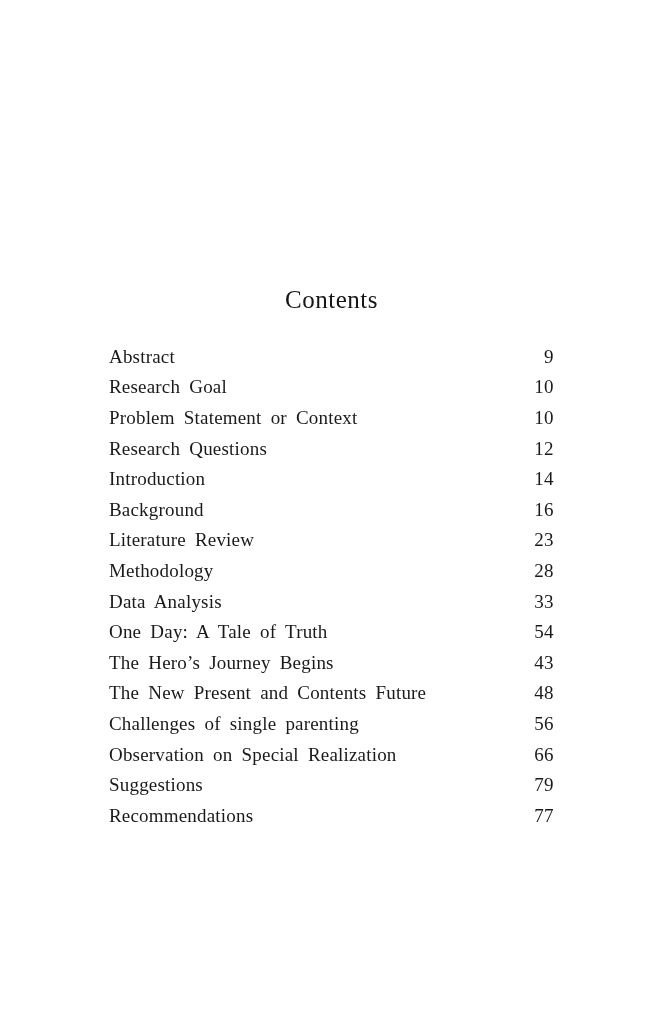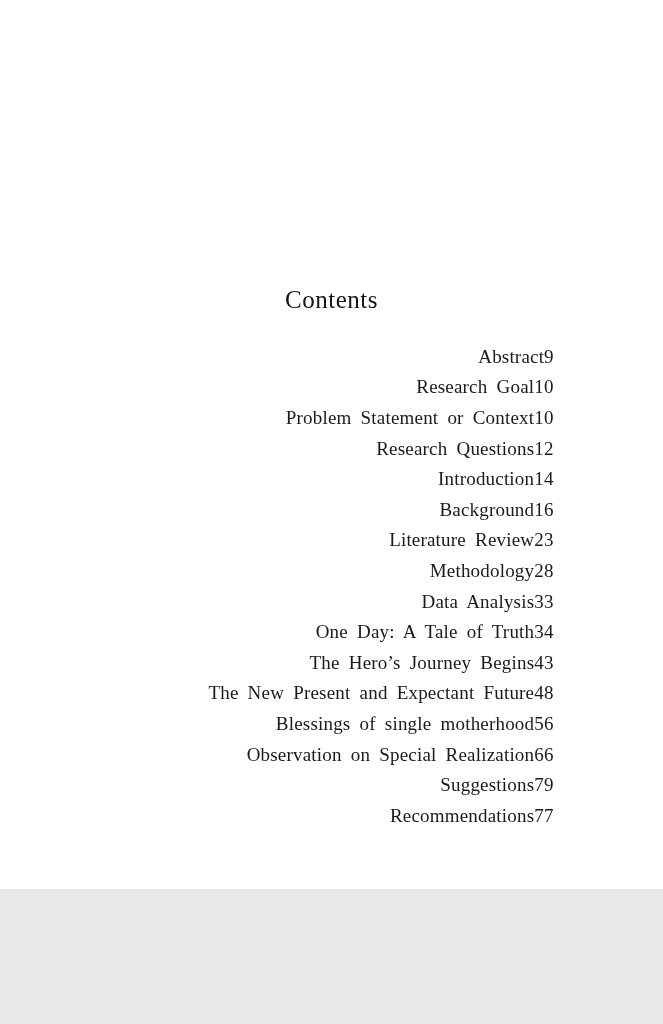--- a/index.html
+++ b/index.html
@@ -3,21 +3,21 @@
 <meta charset="utf-8">
 <style>
   html, body {
     margin: 0;
     padding: 0;
     background: #e8e8e8;
   }
   .page {
     position: relative;
     width: 663px;
-    height: 889px;
+    height: 1024px;
     margin: 0 auto;
     background: #ffffff;
     color: #1a1a1a;
     font-family: "Liberation Serif", "DejaVu Serif", serif;
     overflow: hidden;
   }
   .page-title {
     position: absolute;
     top: 286px;
     left: 109px;
@@ -34,21 +34,21 @@
     top: 341px;
     left: 109px;
     width: 445px;
     display: flex;
     flex-direction: column;
   }
   .toc-row {
     height: 30.6px;
     display: flex;
     align-items: center;
-    justify-content: flex-end;
+    justify-content: space-between;
     font-size: 19px;
     line-height: 1;
   }
   .toc-label {
     word-spacing: 0.22em;
     letter-spacing: 0.01em;
     white-space: nowrap;
   }
   .toc-page-num {
     text-align: right;
@@ -93,32 +93,32 @@
     <div class="toc-row">
       <span class="toc-label">Methodology</span>
       <span class="toc-page-num">28</span>
     </div>
     <div class="toc-row">
       <span class="toc-label">Data Analysis</span>
       <span class="toc-page-num">33</span>
     </div>
     <div class="toc-row">
       <span class="toc-label">One Day: A Tale of Truth</span>
-      <span class="toc-page-num">34</span>
+      <span class="toc-page-num">54</span>
     </div>
     <div class="toc-row">
       <span class="toc-label">The Hero’s Journey Begins</span>
       <span class="toc-page-num">43</span>
     </div>
     <div class="toc-row">
-      <span class="toc-label">The New Present and Expectant Future</span>
+      <span class="toc-label">The New Present and Contents Future</span>
       <span class="toc-page-num">48</span>
     </div>
     <div class="toc-row">
-      <span class="toc-label">Blessings of single motherhood</span>
+      <span class="toc-label">Challenges of single parenting</span>
       <span class="toc-page-num">56</span>
     </div>
     <div class="toc-row">
       <span class="toc-label">Observation on Special Realization</span>
       <span class="toc-page-num">66</span>
     </div>
     <div class="toc-row">
       <span class="toc-label">Suggestions</span>
       <span class="toc-page-num">79</span>
     </div>

